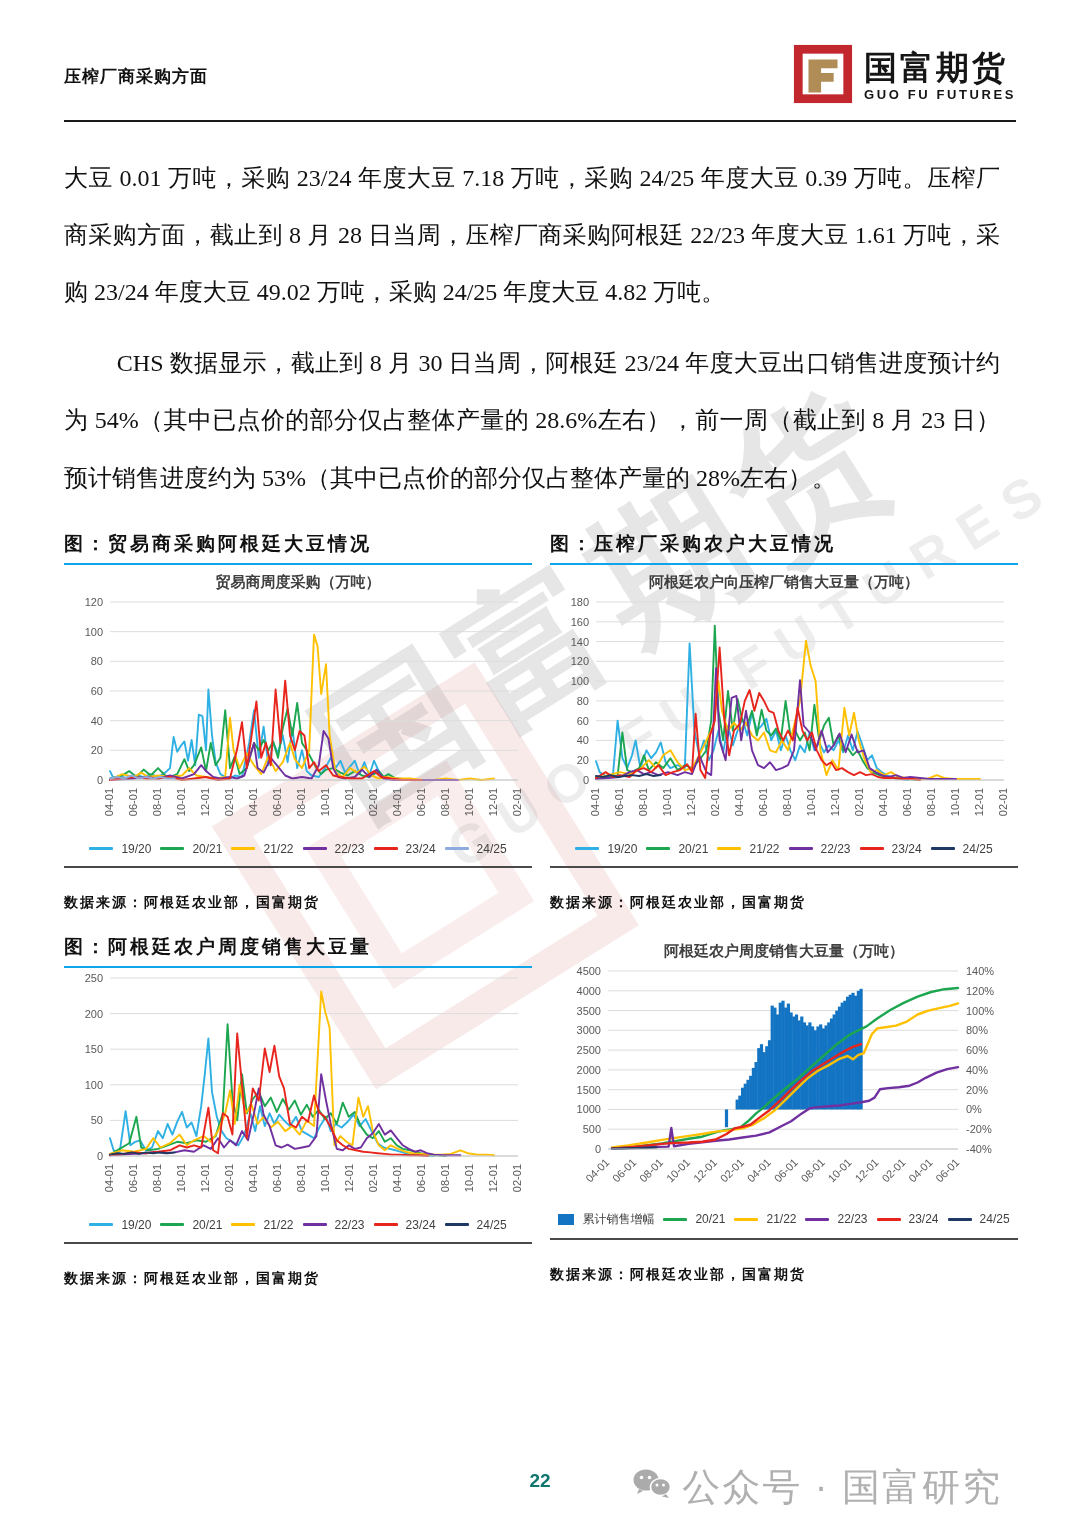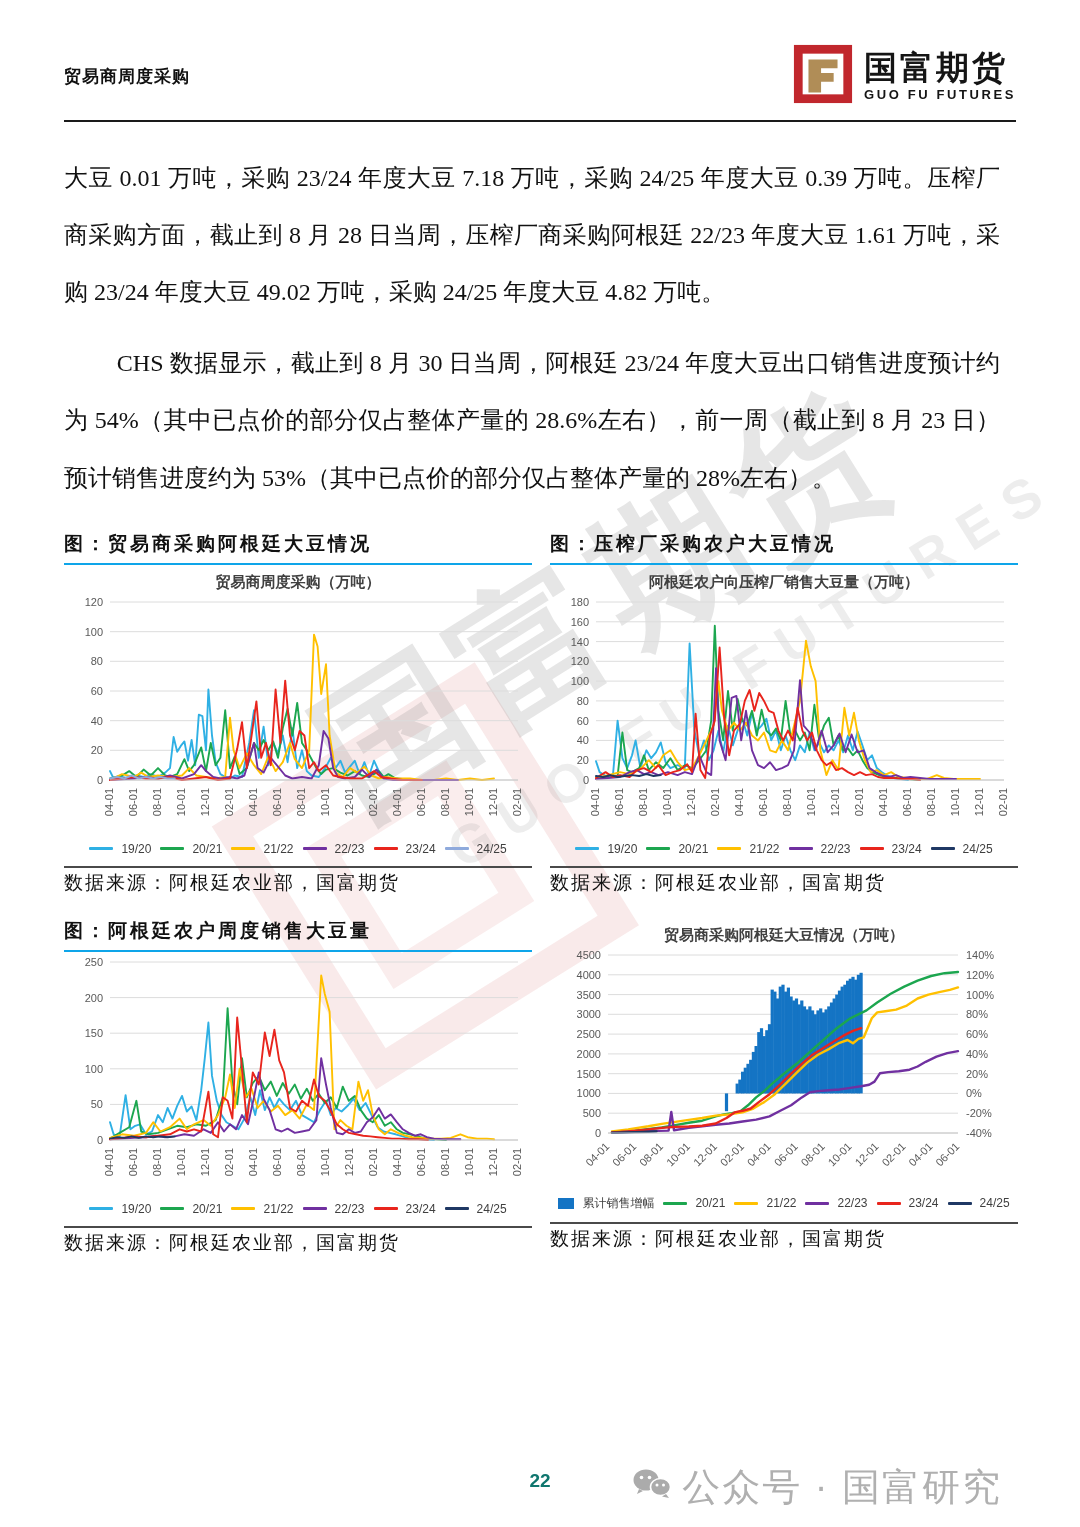--- a/index.html
+++ b/index.html
@@ -22,21 +22,21 @@
   #charts-grid{display:grid;grid-template-columns:1fr 1fr;column-gap:18px;row-gap:22px;margin-top:24px;position:relative;z-index:1;}
   .chart-block{width:100%;}
   .fig-caption{font-size:19px;font-weight:bold;letter-spacing:3px;border-bottom:2px solid #0ea5e9;padding-bottom:6px;}
   .fig-title{font-family:"Liberation Sans",sans-serif;font-size:15px;font-weight:bold;color:#404040;text-align:center;margin-top:8px;}
   .ax{font-family:"Liberation Sans",sans-serif;font-size:11px;fill:#595959;}
   .legend{display:flex;justify-content:center;align-items:center;gap:9px;margin-top:-6px;}
   .li{display:flex;align-items:center;gap:8px;}
   .sw{display:inline-block;width:24px;height:3px;border-radius:1px;}
   .bsw{display:inline-block;width:16px;height:11px;}
   .lt{font-family:"Liberation Sans",sans-serif;font-size:12px;color:#3f3f3f;}
-  .fig-source{border-top:2px solid #4a4a4a;margin-top:10px;padding-top:2px;font-weight:normal;font-size:19px;letter-spacing:2px;}
+  .fig-source{border-top:2px solid #4a4a4a;margin-top:10px;padding-top:26px;font-weight:bold;font-size:14px;letter-spacing:2px;}
   
   .watermark{position:absolute;left:250px;top:545px;width:620px;height:470px;z-index:0;pointer-events:none;
              transform:rotate(-32deg);transform-origin:center center;}
   .wm-logo{position:absolute;left:-10px;top:90px;width:250px;height:250px;border:30px solid rgba(205,80,80,0.12);}
   .wm-logo::before{content:"";position:absolute;left:38px;top:38px;width:114px;height:114px;border:26px solid rgba(205,80,80,0.10);}
   .wm-cn{position:absolute;left:120px;top:10px;font-size:150px;font-weight:bold;white-space:nowrap;
          color:rgba(130,130,130,0.20);letter-spacing:12px;font-family:"Liberation Sans",sans-serif;}
   .wm-en{position:absolute;left:180px;top:210px;font-size:54px;font-weight:bold;white-space:nowrap;
          color:rgba(150,150,150,0.17);letter-spacing:16px;font-family:"Liberation Sans",sans-serif;}
   
@@ -52,21 +52,21 @@
 <div class="page">
 
   <div class="watermark">
     <div class="wm-logo"></div>
     <div class="wm-cn">国富期货</div>
     <div class="wm-en">GUO FU FUTURES</div>
   </div>
 
   <div class="content">
     <div class="hdr">
-      <div class="doc-title">贸易商周度采购</div>
+      <div class="doc-title">压榨厂商采购方面</div>
       <div class="brand">
         <span>
           <svg width="62" height="62" viewBox="0 0 64 64">
             <rect x="2" y="2" width="60" height="60" fill="#C1272D"></rect>
             <rect x="11" y="11" width="42" height="42" fill="#ffffff"></rect>
             <path d="M17 17 h30 v9 h-17 v5 h13 v9 h-13 v11 h-13 z" fill="#B08D57"></path>
           </svg>
         </span>
         <span class="brand-text">
           <span class="brand-cn">国富期货</span>
@@ -275,21 +275,21 @@
             </span>
             <span class="li">
               <span class="sw" style="background:#E8251D"></span>
               <span class="lt">23/24</span>
             </span>
             <span class="li">
               <span class="sw" style="background:#1F3864"></span>
               <span class="lt">24/25</span>
             </span>
           </div><div class="fig-source">数据来源：阿根廷农业部，国富期货</div></div>
-        <div class="chart-block"><div class="fig-title">贸易商采购阿根廷大豆情况（万吨）</div><svg viewBox="0 0 468 252" width="468" height="252">
+        <div class="chart-block"><div class="fig-title">阿根廷农户周度销售大豆量（万吨）</div><svg viewBox="0 0 468 252" width="468" height="252">
             <line x1="58" y1="188" x2="408" y2="188" stroke="#dcdcdc" stroke-width="1"></line>
             <text class="ax" x="51" y="192" text-anchor="end">0</text>
             <line x1="58" y1="168.2" x2="408" y2="168.2" stroke="#dcdcdc" stroke-width="1"></line>
             <text class="ax" x="51" y="172.2" text-anchor="end">500</text>
             <line x1="58" y1="148.4" x2="408" y2="148.4" stroke="#dcdcdc" stroke-width="1"></line>
             <text class="ax" x="51" y="152.4" text-anchor="end">1000</text>
             <line x1="58" y1="128.7" x2="408" y2="128.7" stroke="#dcdcdc" stroke-width="1"></line>
             <text class="ax" x="51" y="132.7" text-anchor="end">1500</text>
             <line x1="58" y1="108.9" x2="408" y2="108.9" stroke="#dcdcdc" stroke-width="1"></line>
             <text class="ax" x="51" y="112.9" text-anchor="end">2000</text>

